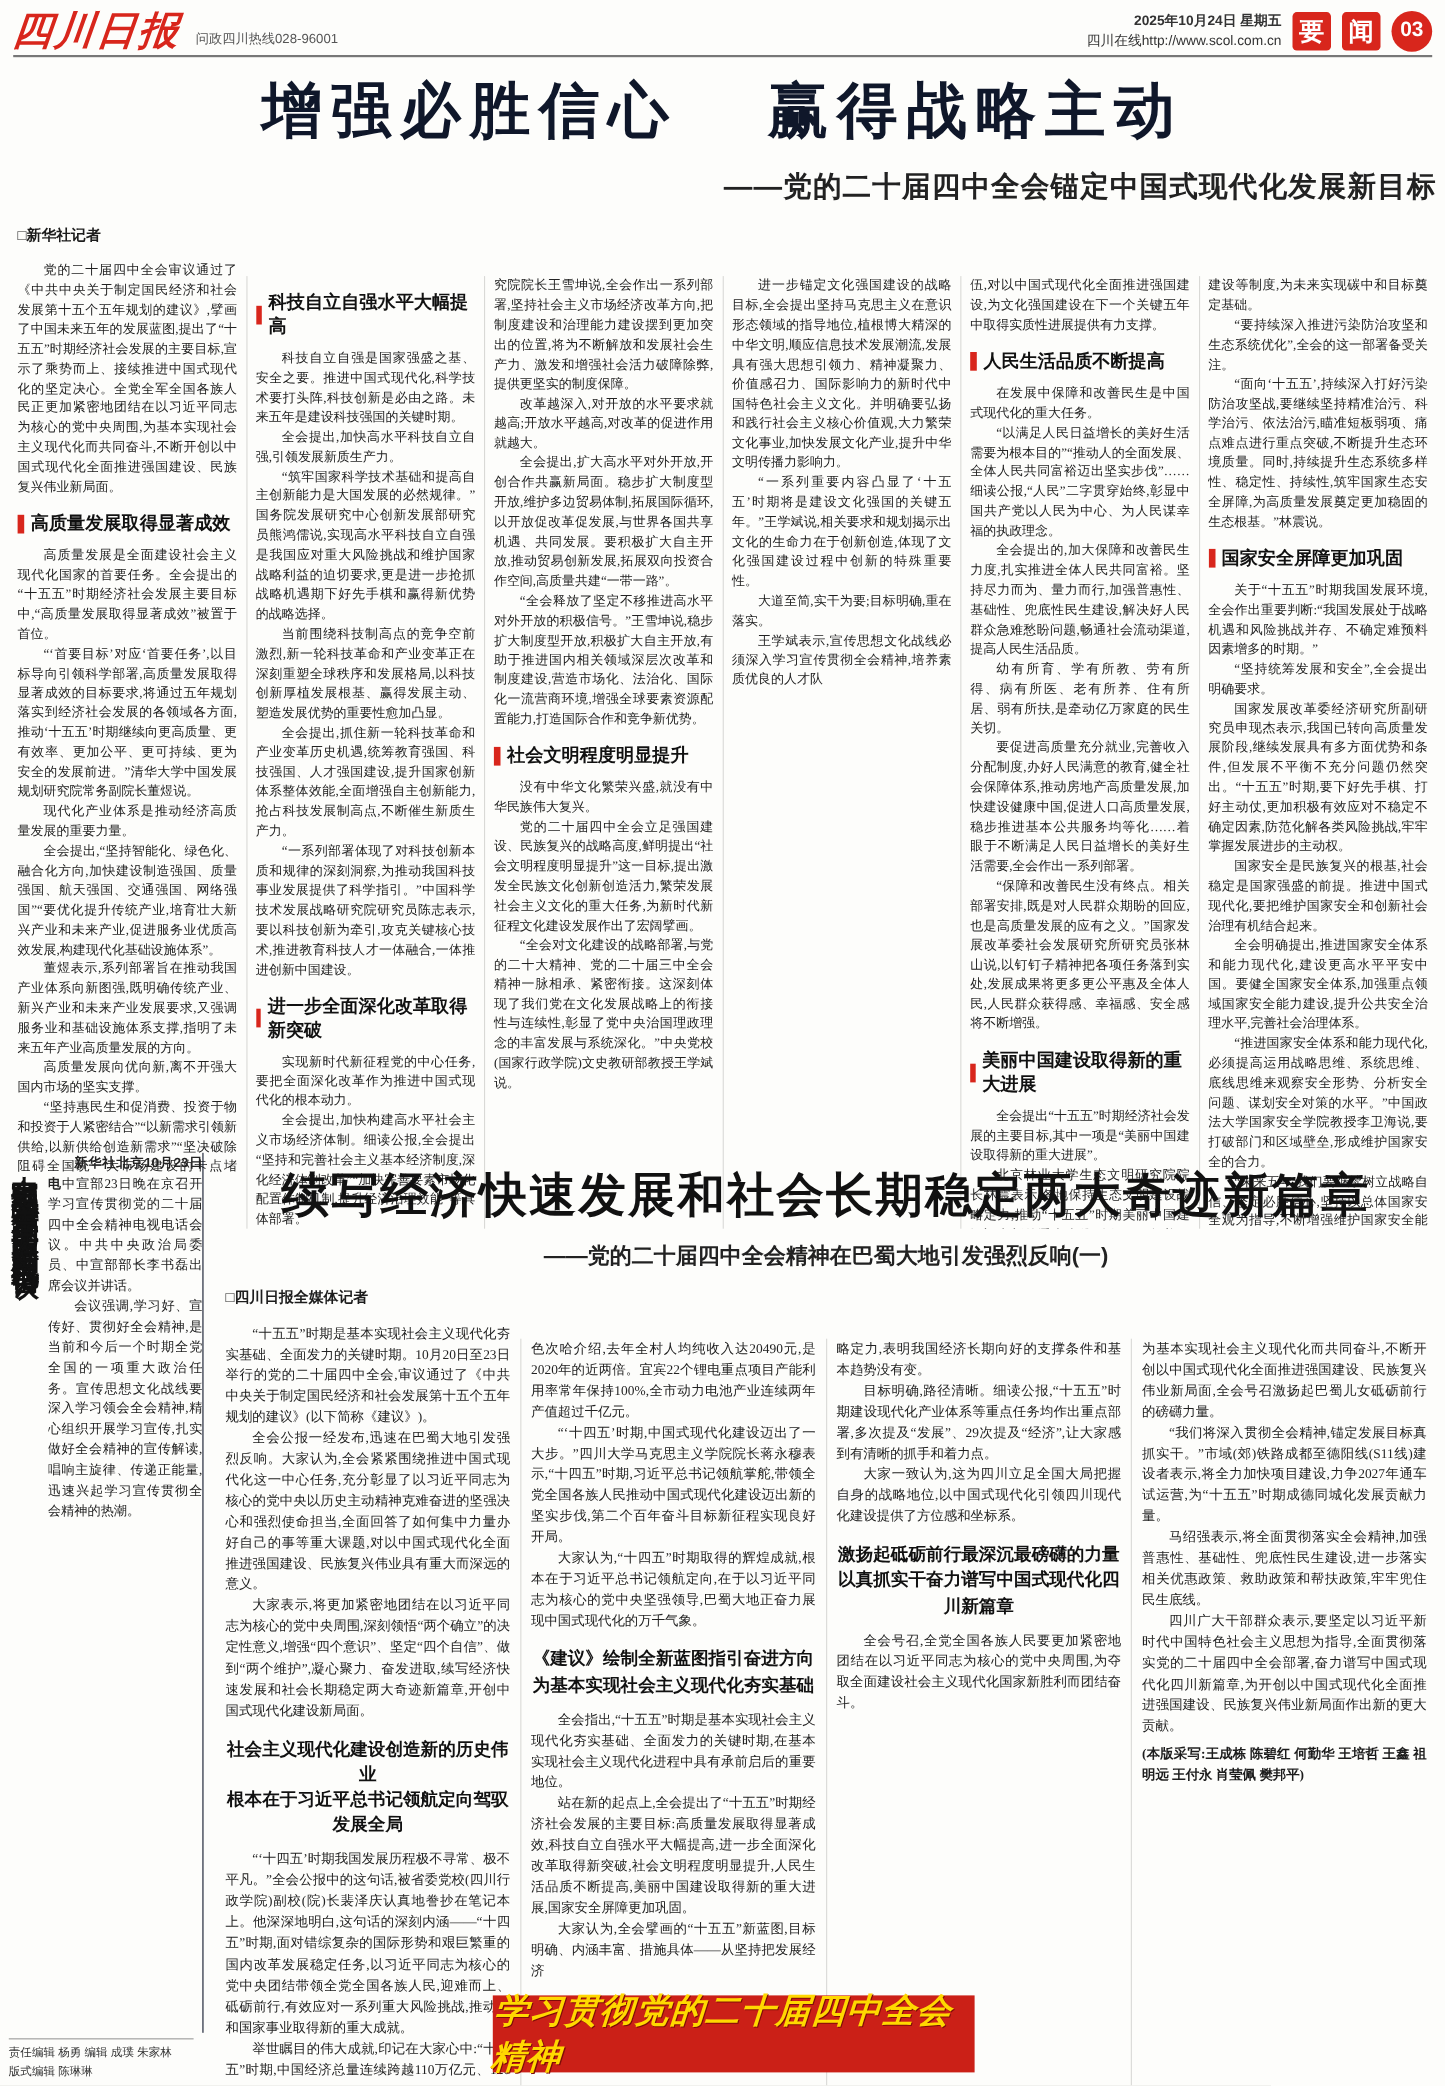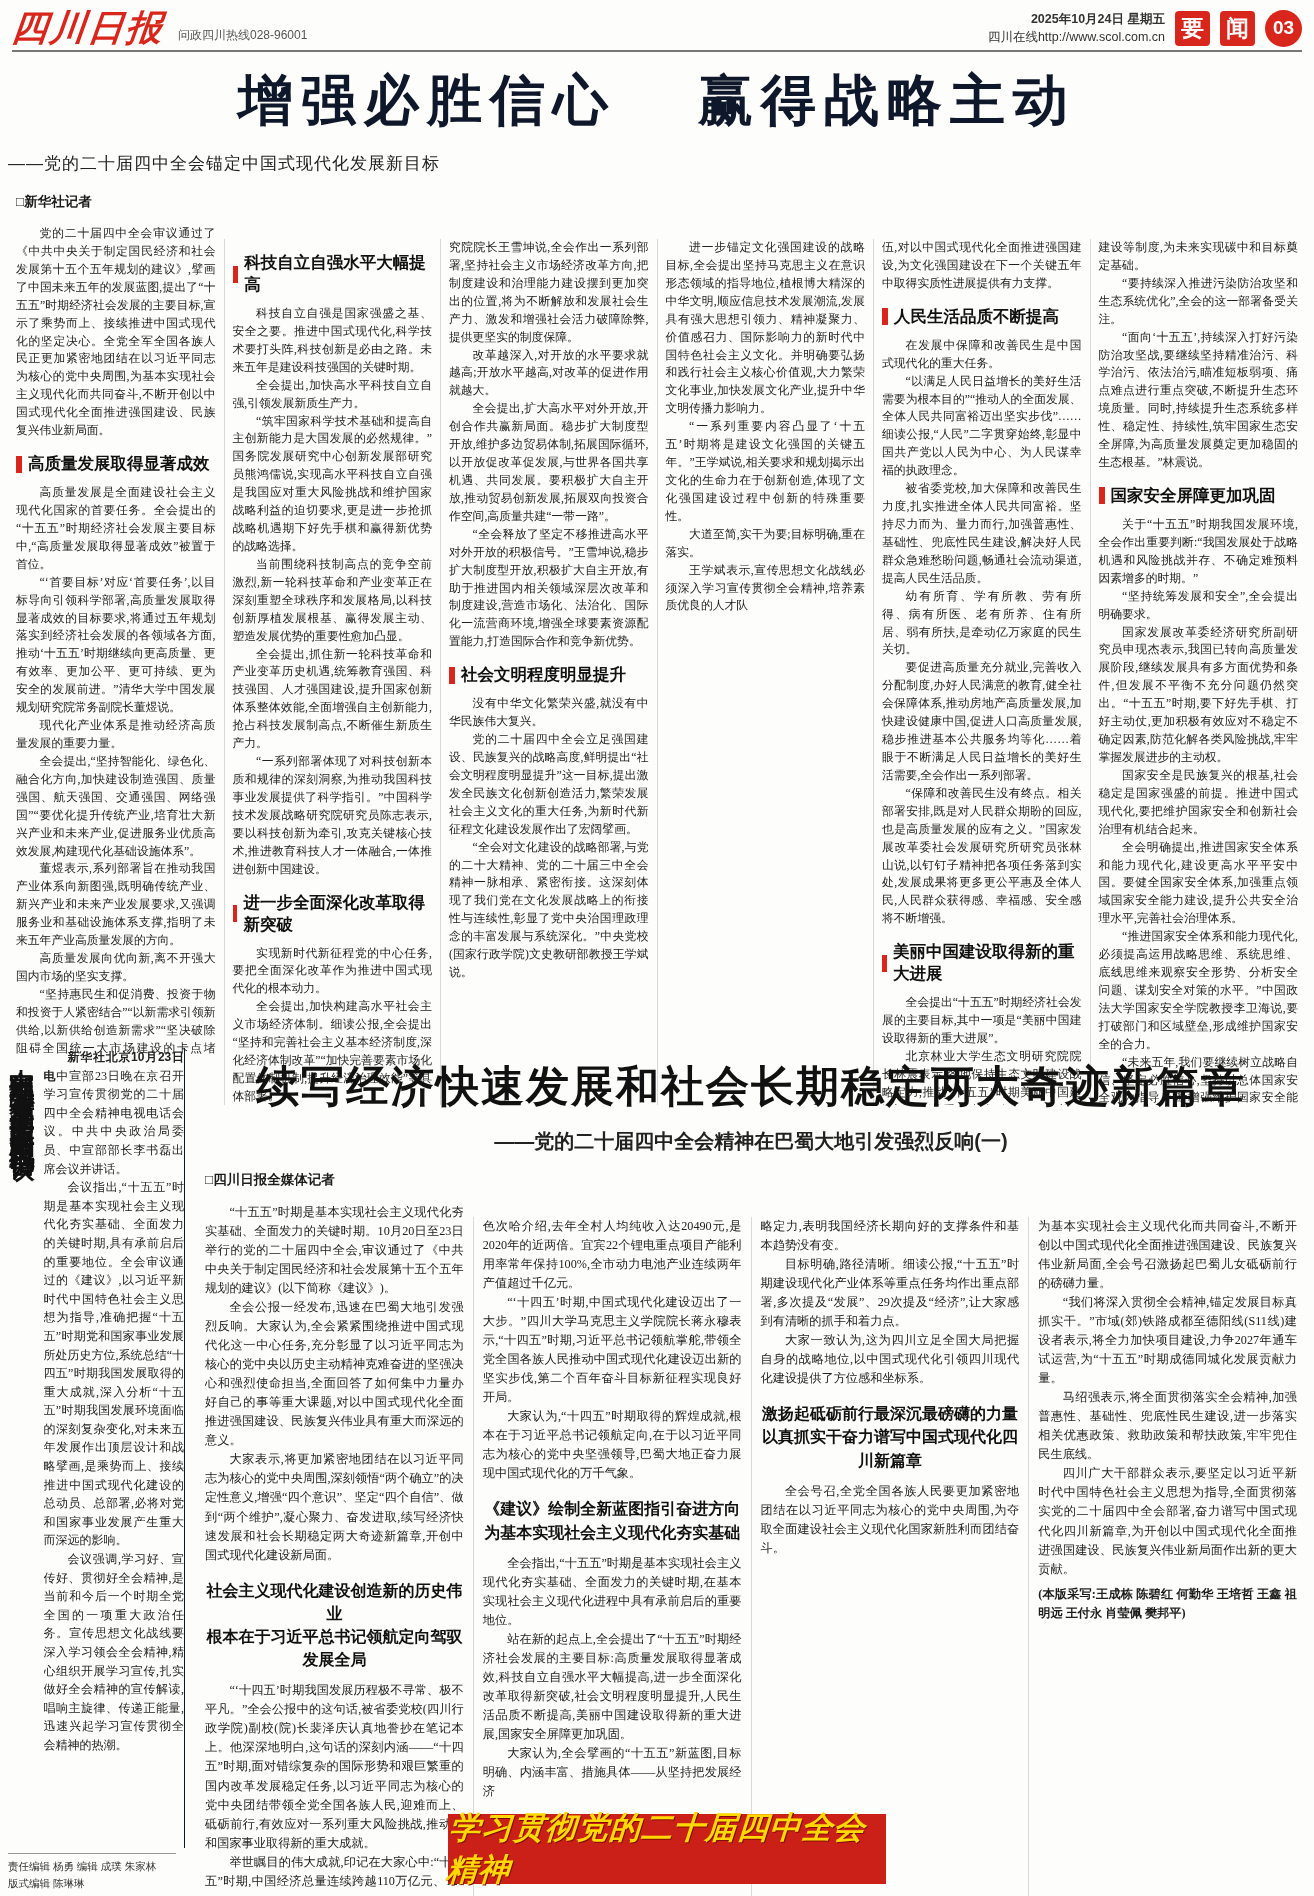--- a/index.html
+++ b/index.html
@@ -15,22 +15,22 @@
   .dateblock{text-align:right;font-size:12.5px;color:#333;line-height:1.45;}
   .dateblock .d1{font-weight:bold;}
   .secbox{width:35px;height:35px;background:#d8261c;color:#fff;font-size:23px;font-weight:900;
           display:flex;align-items:center;justify-content:center;border-radius:4px;}
   .pagenum{width:37px;height:37px;background:#d8261c;color:#fff;border-radius:50%;font-size:19px;
            font-weight:bold;display:flex;align-items:center;justify-content:center;}
   
   .a1{position:absolute;top:56px;left:8px;width:1298px;}
   .a1-title{text-align:center;font-family:Liberation Mono, monospace;font-weight:900;
             font-size:55px;letter-spacing:8px;color:#0f172a;margin-top:8px;white-space:pre;}
-  .a1-sub{text-align:left;font-family:"Liberation Sans",sans-serif;font-weight:normal;
-          font-size:17px;color:#222;margin-top:14px;letter-spacing:1px;}
+  .a1-sub{text-align:right;font-family:"Liberation Sans",sans-serif;font-weight:bold;
+          font-size:26px;color:#222;margin-top:14px;letter-spacing:1px;}
   .cols{display:flex;margin-top:16px;}
   .a1 .col{flex:1 1 0;height:866px;overflow:hidden;padding:0 8px;}
   .cols .col + .col{border-left:1px solid #d9d9d6;margin-top:48px;}
   .para{font-size:11.8px;line-height:1.52;text-align:justify;text-indent:2em;margin:0;color:#222;}
   .para.cont{text-indent:0;}
   .byline{font-family:"Liberation Sans",sans-serif;font-weight:bold;font-size:13.5px;margin:2px 0 14px;}
   .sec-head{font-family:"Liberation Sans",sans-serif;font-weight:900;font-size:16.5px;
             margin:13px 0 9px;display:flex;align-items:center;color:#111;}
   .sec-head .bar{display:inline-block;width:6px;height:17px;background:#d8261c;margin-right:6px;}
   
@@ -138,21 +138,21 @@
           <p class="para">王学斌表示,宣传思想文化战线必须深入学习宣传贯彻全会精神,培养素质优良的人才队</p>
         </div>
         <div class="col">
           <p class="para cont">伍,对以中国式现代化全面推进强国建设,为文化强国建设在下一个关键五年中取得实质性进展提供有力支撑。</p>
           <div class="sec-head">
             <span class="bar"></span>
             <span>人民生活品质不断提高</span>
           </div>
           <p class="para">在发展中保障和改善民生是中国式现代化的重大任务。</p>
           <p class="para">“以满足人民日益增长的美好生活需要为根本目的”“推动人的全面发展、全体人民共同富裕迈出坚实步伐”……细读公报,“人民”二字贯穿始终,彰显中国共产党以人民为中心、为人民谋幸福的执政理念。</p>
-          <p class="para">被省委党校,加大保障和改善民生力度,扎实推进全体人民共同富裕。坚持尽力而为、量力而行,加强普惠性、基础性、兜底性民生建设,解决好人民群众急难愁盼问题,畅通社会流动渠道,提高人民生活品质。</p>
+          <p class="para">全会提出的,加大保障和改善民生力度,扎实推进全体人民共同富裕。坚持尽力而为、量力而行,加强普惠性、基础性、兜底性民生建设,解决好人民群众急难愁盼问题,畅通社会流动渠道,提高人民生活品质。</p>
           <p class="para">幼有所育、学有所教、劳有所得、病有所医、老有所养、住有所居、弱有所扶,是牵动亿万家庭的民生关切。</p>
           <p class="para">要促进高质量充分就业,完善收入分配制度,办好人民满意的教育,健全社会保障体系,推动房地产高质量发展,加快建设健康中国,促进人口高质量发展,稳步推进基本公共服务均等化……着眼于不断满足人民日益增长的美好生活需要,全会作出一系列部署。</p>
           <p class="para">“保障和改善民生没有终点。相关部署安排,既是对人民群众期盼的回应,也是高质量发展的应有之义。”国家发展改革委社会发展研究所研究员张林山说,以钉钉子精神把各项任务落到实处,发展成果将更多更公平惠及全体人民,人民群众获得感、幸福感、安全感将不断增强。</p>
           <div class="sec-head">
             <span class="bar"></span>
             <span>美丽中国建设取得新的重大进展</span>
           </div>
           <p class="para">全会提出“十五五”时期经济社会发展的主要目标,其中一项是“美丽中国建设取得新的重大进展”。</p>
           <p class="para">北京林业大学生态文明研究院院长林震表示,各地保持生态文明建设战略定力,推动“十五五”时期美丽中国建设迈出新的重大步伐,确保2035年美丽中国目标基本实现。</p>
         </div>
@@ -172,21 +172,20 @@
           <p class="para">“推进国家安全体系和能力现代化,必须提高运用战略思维、系统思维、底线思维来观察安全形势、分析安全问题、谋划安全对策的水平。”中国政法大学国家安全学院教授李卫海说,要打破部门和区域壁垒,形成维护国家安全的合力。</p>
           <p class="para">“未来五年,我们要继续树立战略自信、坚定必胜信心,坚持以总体国家安全观为指导,不断增强维护国家安全能力,推动高质量发展和高水平安全良性互动。”国际关系学院教授李文良说。</p>
         </div>
       </div>
   </div>
 
   <div class="sidebar">
     <div class="vtitle">中宣部组织召开学习宣传贯彻党的二十届四中全会精神电视电话会议</div>
     <div class="sb-body">
       <p class="para"><span class="sb-lead">新华社北京10月23日电</span><span>中宣部23日晚在京召开学习宣传贯彻党的二十届四中全会精神电视电话会议。中共中央政治局委员、中宣部部长李书磊出席会议并讲话。</span></p>
-      <p class="para">会议指出,“十五五”时期是基本实现社会主义现代化夯实基础、全面发力的关键时期,具有承前启后的重要地位。全会审议通过的《建议》,以习近平新时代中国特色社会主义思想为指导,准确把握“十五五”时期党和国家事业发展所处历史方位,系统总结“十四五”时期我国发展取得的重大成就,深入分析“十五五”时期我国发展环境面临的深刻复杂变化,对未来五年发展作出顶层设计和战略擘画,是乘势而上、接续推进中国式现代化建设的总动员、总部署,必将对党和国家事业发展产生重大而深远的影响。</p>
       <p class="para">会议强调,学习好、宣传好、贯彻好全会精神,是当前和今后一个时期全党全国的一项重大政治任务。宣传思想文化战线要深入学习领会全会精神,精心组织开展学习宣传,扎实做好全会精神的宣传解读,唱响主旋律、传递正能量,迅速兴起学习宣传贯彻全会精神的热潮。</p>
     </div>
   </div>
 
   <div class="editors">
     <div>责任编辑 杨勇  编辑 成璞 朱家林</div>
     <div>版式编辑 陈琳琳</div>
   </div>
 
   <div class="a2">

